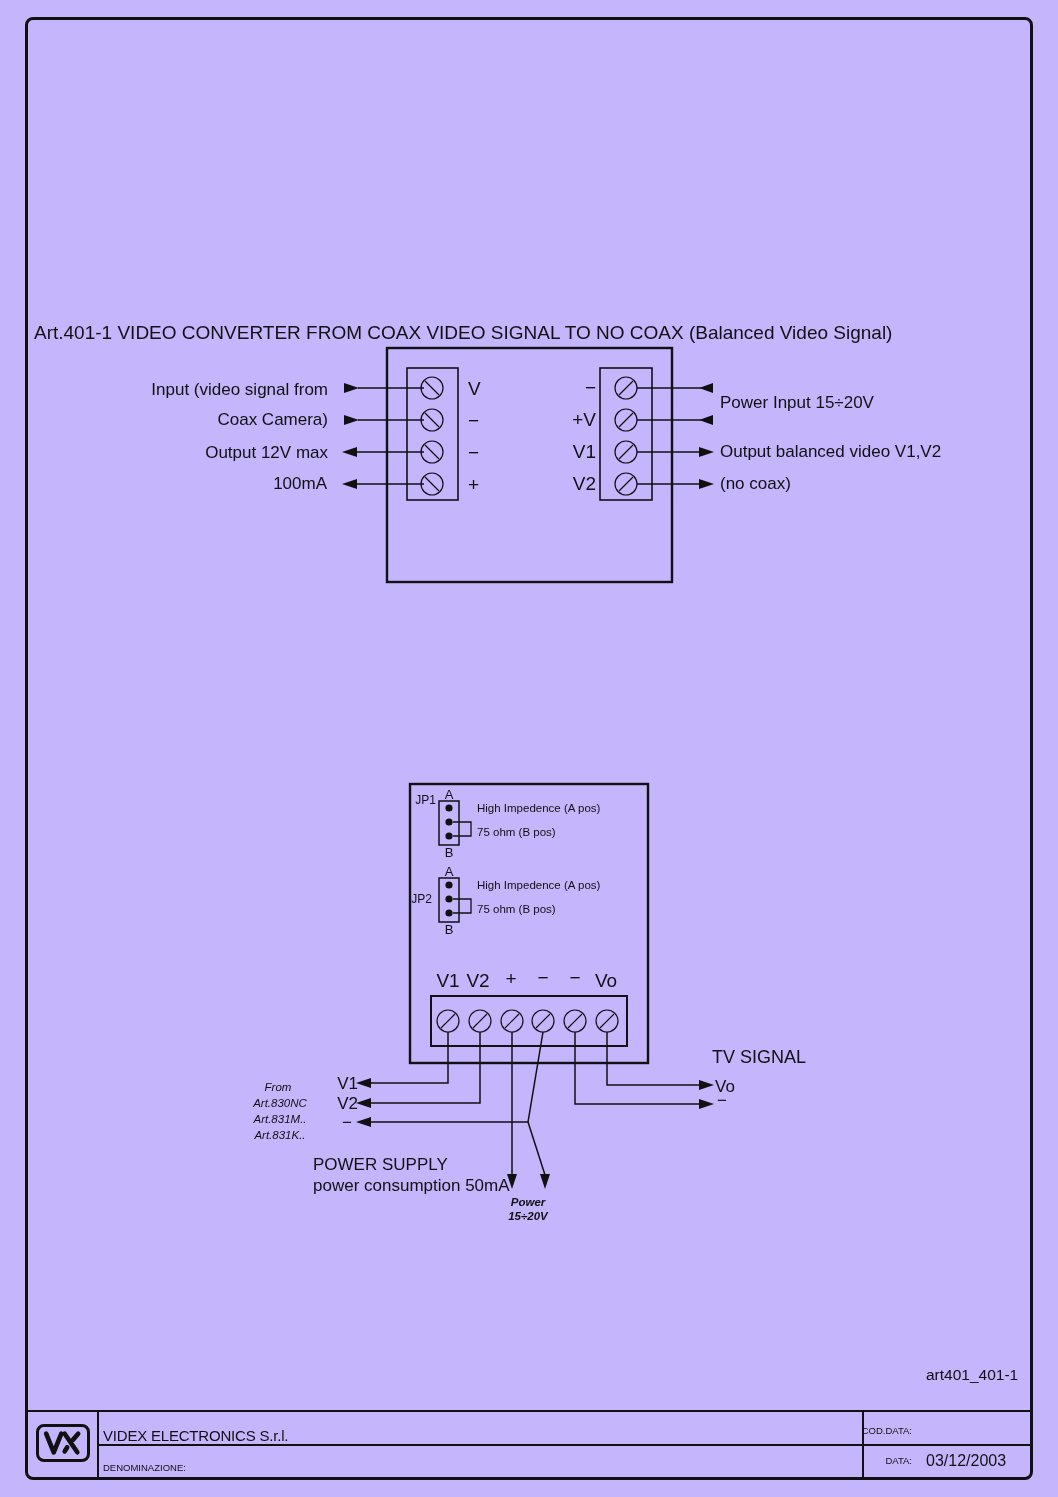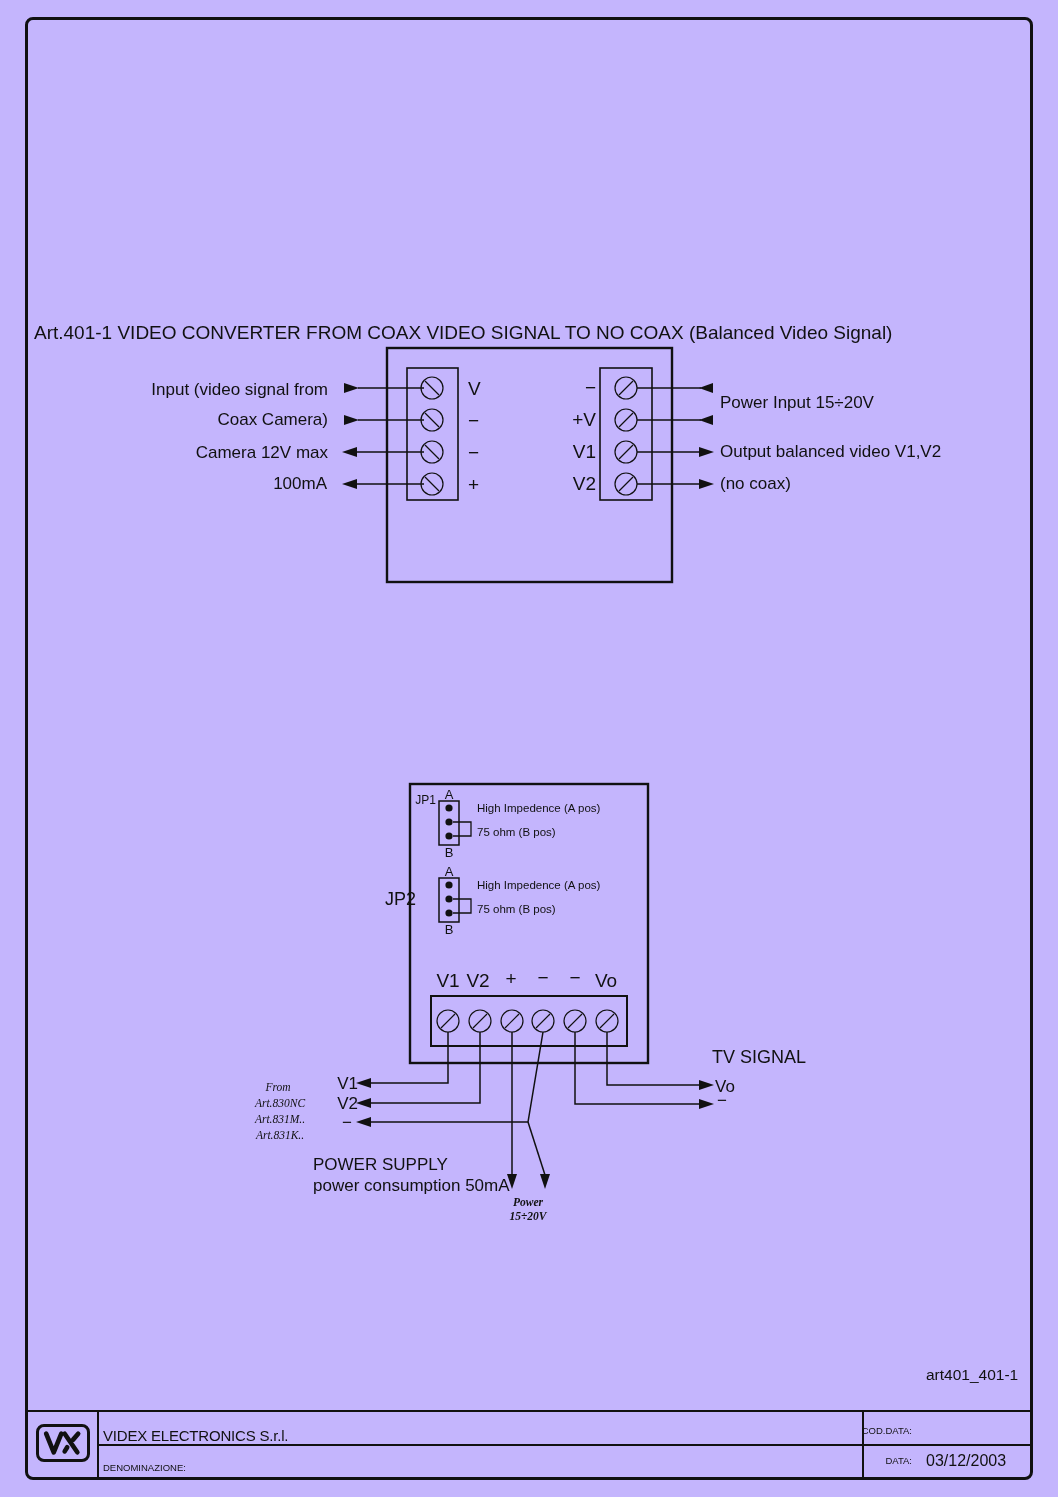--- a/index.html
+++ b/index.html
@@ -4,21 +4,21 @@
 <style>
   html,body{margin:0;padding:0;background:#fff;}
   .page{position:relative;width:1058px;height:1497px;background:#c4b5fd;overflow:hidden;
         font-family:"Liberation Sans",sans-serif;color:#111;}
   .pborder{position:absolute;left:25px;top:17px;width:1002px;height:1457px;
            border:3px solid #111;border-radius:8px;}
   .lbl{position:absolute;color:#111;white-space:nowrap;line-height:1;
        transform:translateY(-50%);font-family:"Liberation Sans",sans-serif;}
   .ra{transform:translate(-100%,-50%);}
   .ca{transform:translate(-50%,-50%);}
-  .it{font-style:italic;font-family:Liberation Serif, serif;}
+  .it{font-style:italic;}
   .bd{font-weight:bold;}
   .hline,.vline{position:absolute;background:#111;}
   svg.overlay{position:absolute;left:0;top:0;}
   .logo{position:absolute;left:36px;top:1424px;width:54px;height:38px;
         border:3px solid #111;border-radius:8px;box-sizing:border-box;}
 </style>
 </head>
 <body>
 
 <div class="page">
@@ -126,21 +126,21 @@
         <polygon points="699,1099 699,1109 714,1104"></polygon>
         <polygon points="699,1080 699,1090 714,1085"></polygon>
       </g>
     </g>
   </svg>
 
   <div class="lbl" style="left:34px;top:332px;font-size:19px">Art.401-1 VIDEO CONVERTER FROM COAX VIDEO SIGNAL TO NO COAX (Balanced Video Signal)</div>
 
   <div class="lbl ra" style="left:328px;top:389px;font-size:17px">Input (video signal from</div>
   <div class="lbl ra" style="left:328px;top:419px;font-size:17px">Coax Camera)</div>
-  <div class="lbl ra" style="left:328px;top:452px;font-size:17px">Camera 12V max</div>
+  <div class="lbl ra" style="left:328px;top:452px;font-size:17px">Output 12V max</div>
   <div class="lbl ra" style="left:327px;top:483px;font-size:17px">100mA</div>
 
   <div class="lbl" style="left:468px;top:388px;font-size:19px">V</div>
   <div class="lbl" style="left:468px;top:420px;font-size:19px">−</div>
   <div class="lbl" style="left:468px;top:452px;font-size:19px">−</div>
   <div class="lbl" style="left:468px;top:484px;font-size:19px">+</div>
 
   <div class="lbl ra" style="left:596px;top:387px;font-size:19px">−</div>
   <div class="lbl ra" style="left:596px;top:419px;font-size:19px">+V</div>
   <div class="lbl ra" style="left:596px;top:451px;font-size:19px">V1</div>
@@ -151,21 +151,21 @@
   <div class="lbl" style="left:720px;top:483px;font-size:17px">(no coax)</div>
 
 
   <div class="lbl ca" style="left:449px;top:794px;font-size:13px">A</div>
   <div class="lbl ra" style="left:436px;top:800px;font-size:12px">JP1</div>
   <div class="lbl ca" style="left:449px;top:852px;font-size:13px">B</div>
   <div class="lbl" style="left:477px;top:809px;font-size:11.5px">High Impedence (A pos)</div>
   <div class="lbl" style="left:477px;top:833px;font-size:11.5px">75 ohm (B pos)</div>
 
   <div class="lbl ca" style="left:449px;top:871px;font-size:13px">A</div>
-  <div class="lbl ra" style="left:416px;top:899px;font-size:18px">JP2</div>
+  <div class="lbl ra" style="left:432px;top:899px;font-size:12px">JP2</div>
   <div class="lbl ca" style="left:449px;top:929px;font-size:13px">B</div>
   <div class="lbl" style="left:477px;top:886px;font-size:11.5px">High Impedence (A pos)</div>
   <div class="lbl" style="left:477px;top:910px;font-size:11.5px">75 ohm (B pos)</div>
 
   <div class="lbl ca" style="left:448px;top:980px;font-size:19px">V1</div>
   <div class="lbl ca" style="left:478px;top:980px;font-size:19px">V2</div>
   <div class="lbl ca" style="left:511px;top:978px;font-size:19px">+</div>
   <div class="lbl ca" style="left:543px;top:977px;font-size:19px">−</div>
   <div class="lbl ca" style="left:575px;top:977px;font-size:19px">−</div>
   <div class="lbl ca" style="left:606px;top:980px;font-size:19px">Vo</div>

